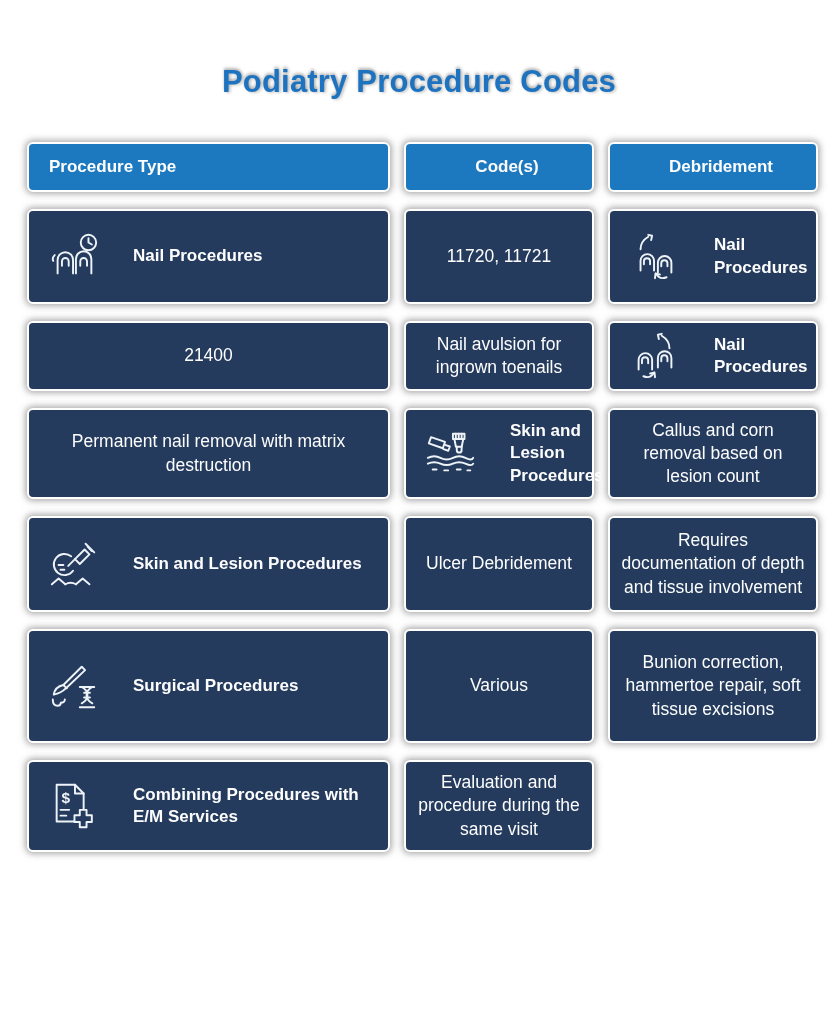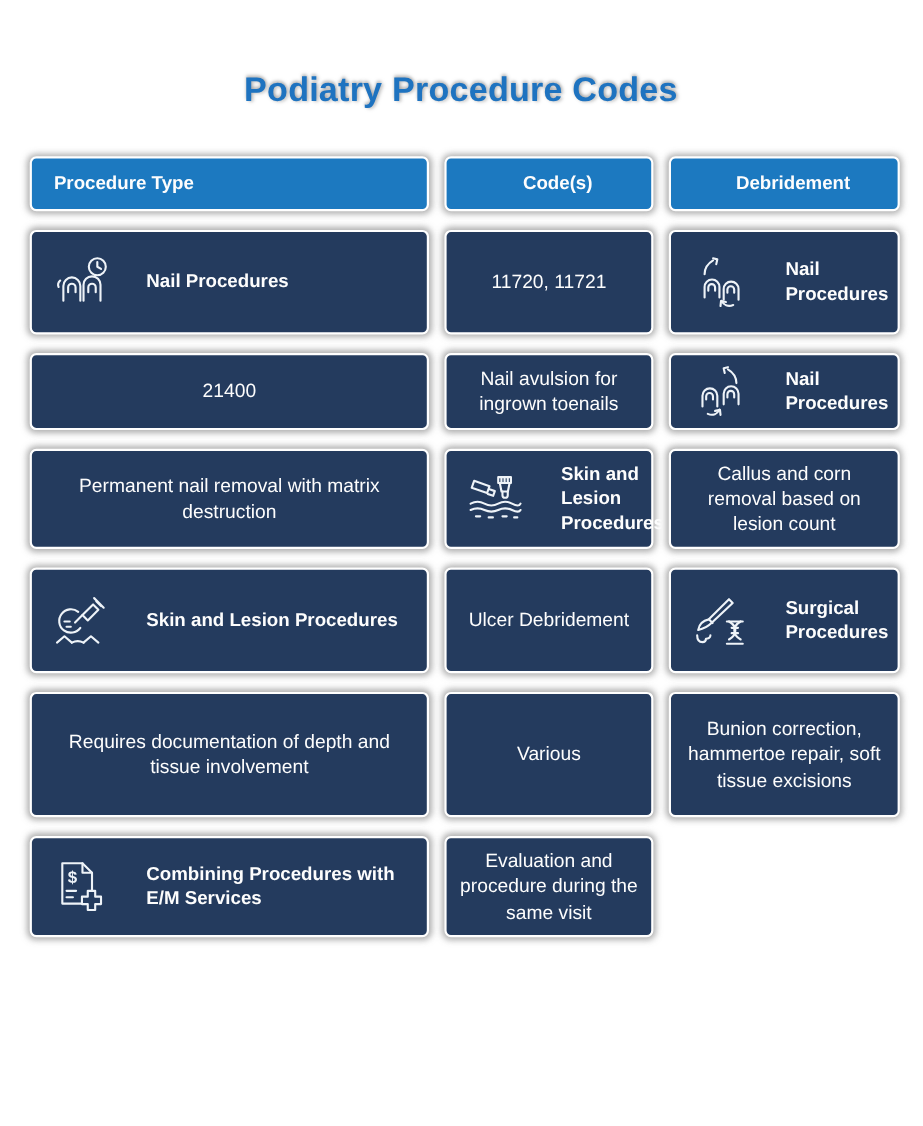--- a/index.html
+++ b/index.html
@@ -123,35 +123,35 @@
           <path d="M29 23 L39 13 l5 5 L34 28 Z"></path>
           <path d="M42 10 l4.5 4.5 M40 7 l9 9"></path>
           <path d="M5 49 l7 -6 l7 6"></path>
           <path d="M30 49 l7 -6 l7 6"></path>
           <path d="M19 49 q5.5 -3 11 0"></path>
         </svg>
       </span>
       <span class="type-label">Skin and Lesion Procedures</span>
     </div>
     <div class="card cell code">Ulcer Debridement</div>
+    <div class="card cell desc">Requires documentation of depth and tissue involvement</div>
+
     <div class="card cell type">
       <span class="icon">
         <svg viewBox="0 0 56 56">
           <path d="M7 37 c1 -6 5 -9 10 -10 L36 8 l3.5 3.5 L20 30 c-4 4 -8 6 -13 7 Z"></path>
           <path d="M17 27 l3.5 3.5"></path>
           <path d="M6 42 c0 4 2 6.5 5 6.5 c2.2 0 3.3 -1.6 3.3 -3.2 c2.2 0 4.2 -1.2 4.2 -3.3"></path>
           <path d="M34 29 h15 M34 50 h15"></path>
           <path d="M36 29 c8 4.5 8 12.5 0 17 M47 29 c-8 4.5 -8 12.5 0 17"></path>
           <path d="M38.5 35 h6 M38.5 40 h6"></path>
         </svg>
       </span>
       <span class="type-label">Surgical Procedures</span>
     </div>
-
-    <div class="card cell desc">Requires documentation of depth and tissue involvement</div>
     <div class="card cell code">Various</div>
     <div class="card cell desc">Bunion correction, hammertoe repair, soft tissue excisions</div>
 
     <div class="card cell type">
       <span class="icon">
         <svg viewBox="0 0 56 56">
           <path d="M10 6 h19 l9 9 v29 h-28 Z"></path>
           <path d="M29 6 v9 h9"></path>
           <text x="19.5" y="25" font-size="16" text-anchor="middle">$</text>
           <path d="M14 32 h9 M14 38 h6"></path>

